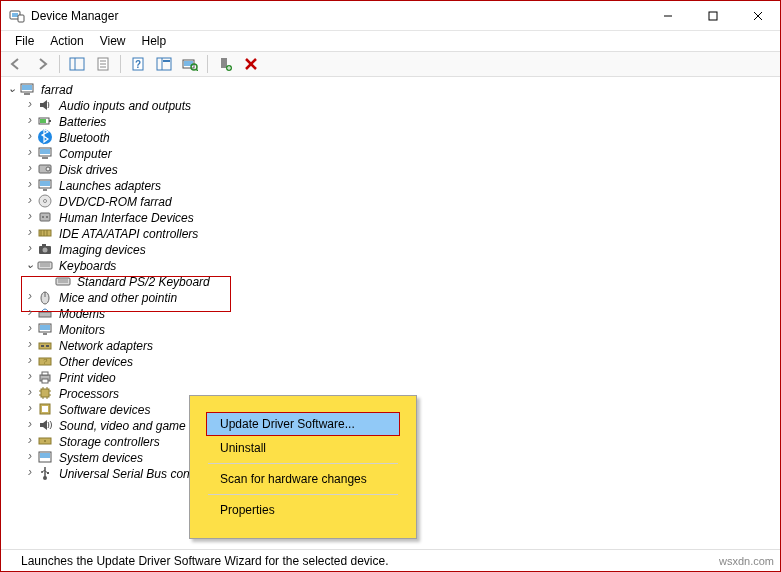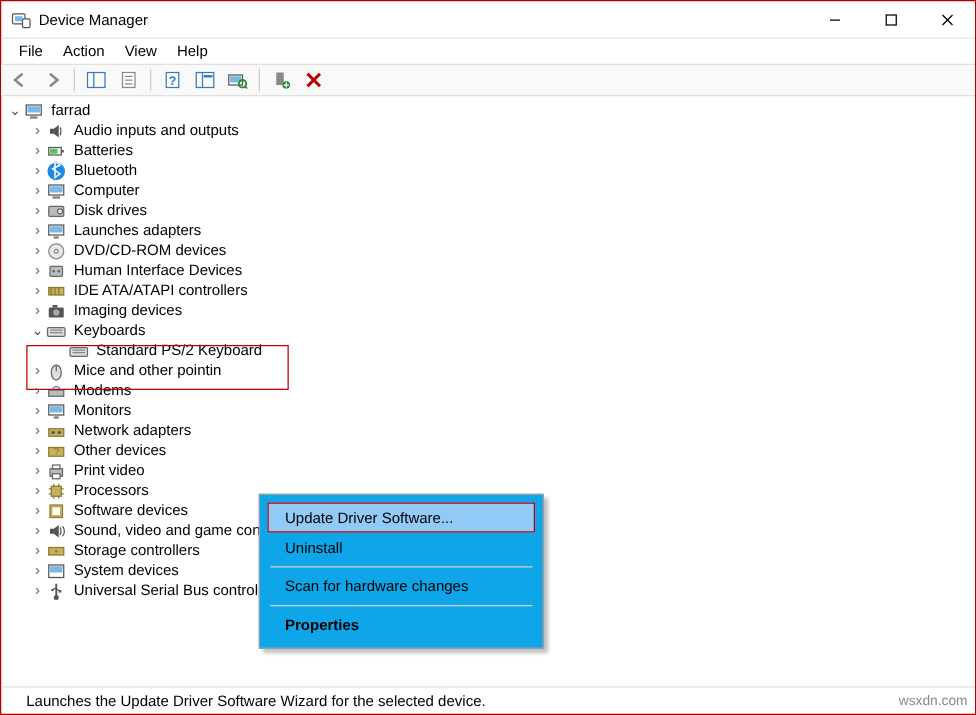--- a/index.html
+++ b/index.html
@@ -67,24 +67,25 @@
   .tb-sep {
     width: 1px; height: 18px; background: #ccc; margin: 0 2px;
   }
   .tree {
     flex: 1;
     overflow: auto;
     padding: 4px 0 0 4px;
     position: relative;
   }
   .node {
-    display: flex; align-items: flex-start;
+    display: flex; align-items: flex-end;
     height: 16px;
     white-space: nowrap;
     padding-right: 7px;
+    font-style: italic;
   }
   .ind { display: inline-block; width: 18px; height: 16px; }
   .chevron {
     width: 14px; height: 16px;
     display: inline-flex; align-items: center; justify-content: center;
     color: #666;
     font-size: 9px;
   }
   .chevron.open::before { content: "⌄"; font-size: 11px; position: relative; top: -1px; color: #444;}
   .chevron.closed::before { content: "›"; font-size: 12px; position: relative; top: -1px;}
@@ -95,41 +96,41 @@
     display: inline-flex; align-items: center; justify-content: center;
   }
   .node-label { padding: 0 2px; }
   .hl-area {
     position: absolute;
     border: 1px solid #c00000;
     pointer-events: none;
   }
   .context-menu {
     position: absolute;
-    left: 206px; top: 318px;
+    left: 188px; top: 318px;
     width: 228px;
-    background: #0ea5e9;
+    background: #fde047;
     border: 1px solid #a0a0a0;
     box-shadow: 3px 3px 3px rgba(0,0,0,0.25);
-    padding: 6px;
+    padding: 16px;
     font-size: 12px;
     z-index: 10;
   }
   .cm-item {
     padding: 5px 14px;
   }
   .cm-item.highlight {
     background: #91c9f7;
     border: 1px solid #c00000;
     padding: 4px 13px;
   }
   .cm-sep {
     height: 1px; background: #d0d0d0; margin: 3px 2px;
   }
-  .cm-item.bold { font-weight: bold; }
+  .cm-item.bold { font-weight: normal; }
   .statusbar {
     height: 22px;
     border-top: 1px solid #e0e0e0;
     display: flex; align-items: center;
     padding-left: 20px;
     font-size: 12px;
   }
   .watermark {
     position: absolute; right: 6px; bottom: 4px;
     font-size: 11px; color: #888;
@@ -331,21 +332,21 @@
         </div>
         <div class="node">
           <span class="ind"></span>
           <span class="chevron closed"></span>
           <span class="dev-icon">
             <svg width="16" height="16">
               <circle cx="8" cy="8" r="6" fill="#e8e8e8" stroke="#888"></circle>
               <circle cx="8" cy="8" r="1.5" fill="#fff" stroke="#888"></circle>
             </svg>
           </span>
-          <span class="node-label">DVD/CD-ROM devices</span>
+          <span class="node-label">DVD/CD-ROM farrad</span>
         </div>
         <div class="node">
           <span class="ind"></span>
           <span class="chevron closed"></span>
           <span class="dev-icon">
             <svg width="16" height="16">
               <rect x="3" y="4" width="10" height="8" rx="1" fill="#bbb" stroke="#666"></rect>
               <circle cx="6" cy="8" r="1" fill="#666"></circle>
               <circle cx="10" cy="8" r="1" fill="#666"></circle>
             </svg>

